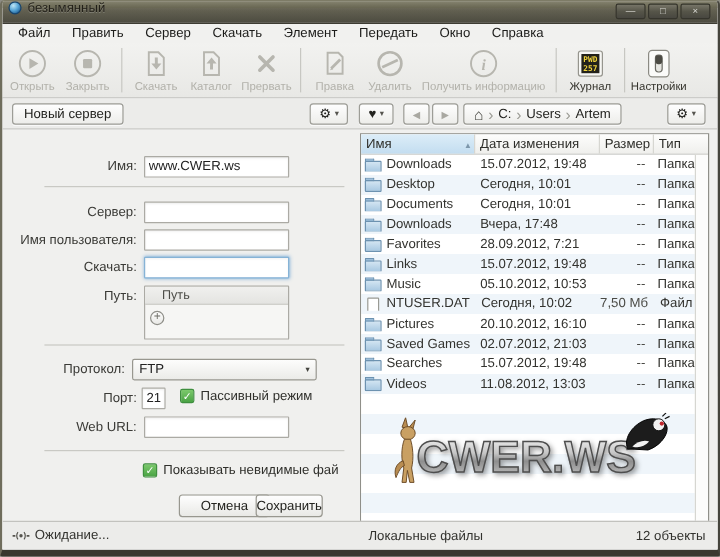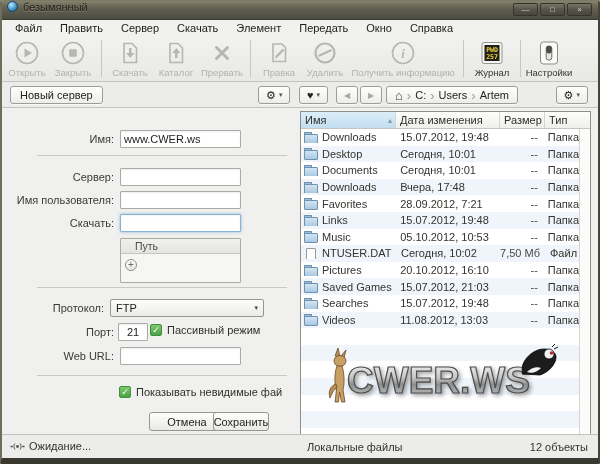--- a/index.html
+++ b/index.html
@@ -349,35 +349,36 @@
 
       <span class="frm-label" style="top:63px;">Сервер:</span>
       <input class="frm-input" style="top: 60px;" value="">
 
       <span class="frm-label" style="top:86px;">Имя пользователя:</span>
       <input class="frm-input" style="top: 83px;" value="">
 
       <span class="frm-label" style="top:109px;">Скачать:</span>
       <input class="frm-input focus" style="top: 106px;" type="password" value="">
 
+      <span class="frm-label" style="top:133px;">Путь:</span>
       <div class="pathbox">
         <div class="pathbox-header">Путь</div>
         <div class="plus-btn">+</div>
       </div>
 
       <div class="divider" style="top:179px;"></div>
 
       <span class="frm-label" style="left:-10px; top:194px;">Протокол:</span>
       <div class="selectbox">
         <span>FTP</span>
         <span class="sel-arrow">▾</span>
       </div>
 
       <span class="frm-label" style="top:218px;">Порт:</span>
-      <input class="frm-input" style="top: 215px; width: 30px; left: 116px; text-align: center;" value="21">
+      <input class="frm-input" style="top: 215px; width: 20px; left: 116px; text-align: center;" value="21">
       <div class="cbrow" style="left:148px; top:216px;">
         <span class="checkbox">✓</span>
         <span>Пассивный режим</span>
       </div>
 
       <span class="frm-label" style="top:242px;">Web URL:</span>
       <input class="frm-input" style="top: 239px;" value="">
 
       <div class="divider" style="top:267px;"></div>
 
@@ -481,21 +482,21 @@
             </span>
             <span class="c-date">20.10.2012, 16:10</span>
             <span class="c-size">--</span>
             <span class="c-type">Папка</span>
           </div>
           <div class="frow">
             <span class="c-name">
               <i class="ficon" data-icon="folder"></i>
               <span>Saved Games</span>
             </span>
-            <span class="c-date">15.07.2012, 21:03</span>
+            <span class="c-date">02.07.2012, 21:03</span>
             <span class="c-size">--</span>
             <span class="c-type">Папка</span>
           </div>
           <div class="frow">
             <span class="c-name">
               <i class="ficon" data-icon="folder"></i>
               <span>Searches</span>
             </span>
             <span class="c-date">15.07.2012, 19:48</span>
             <span class="c-size">--</span>

